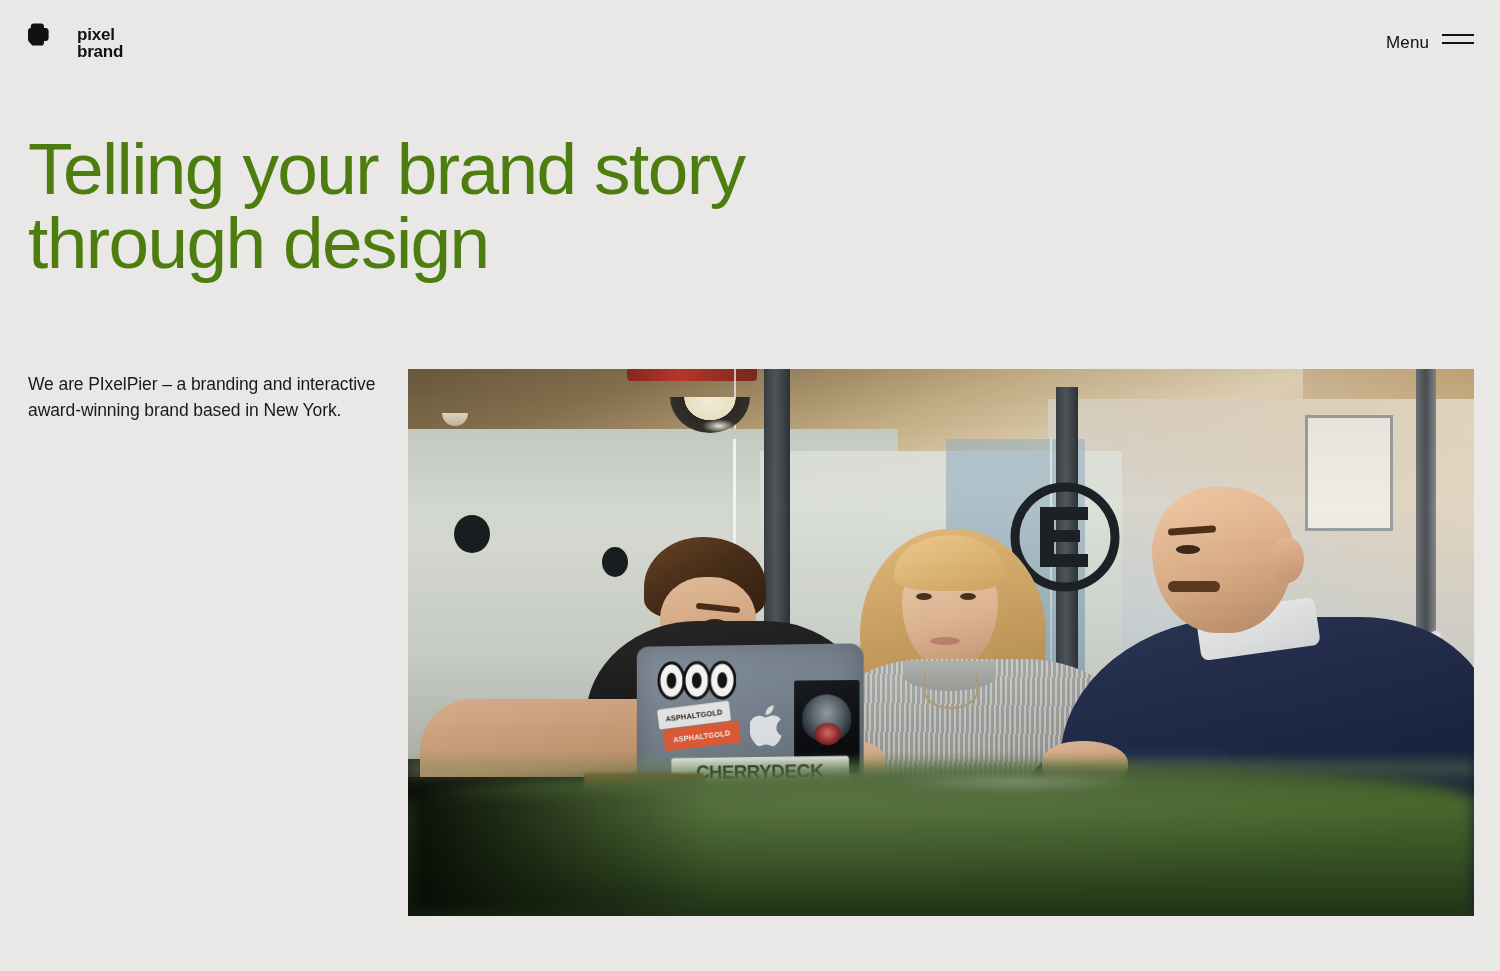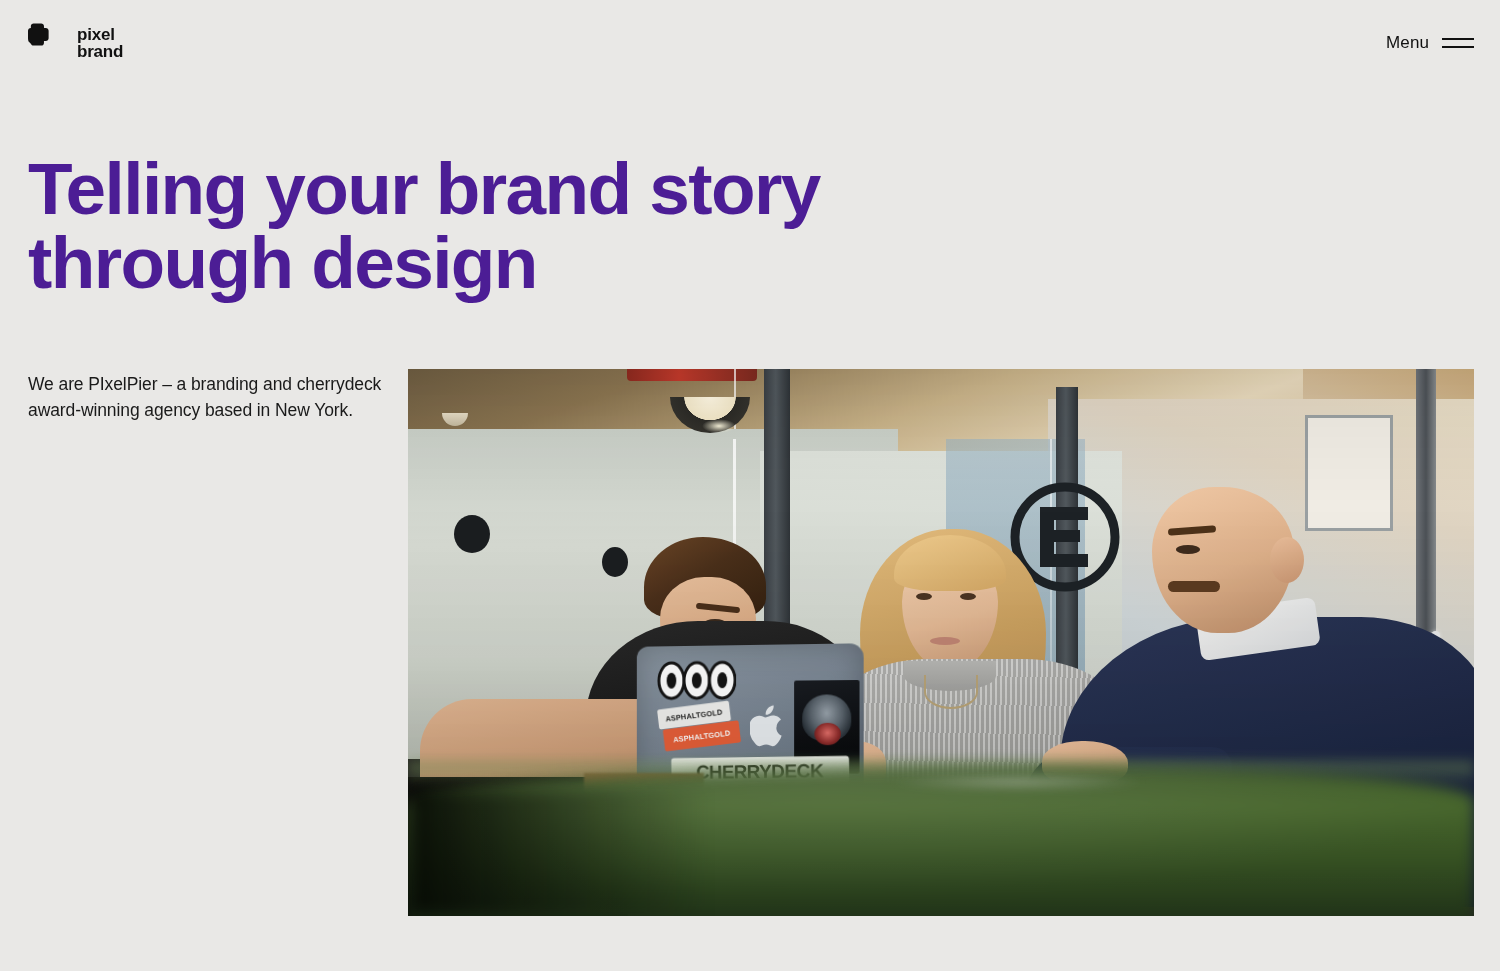--- a/index.html
+++ b/index.html
@@ -55,21 +55,21 @@
     display: flex;
     flex-direction: column;
     line-height: 1.02;
     font-weight: bold;
     font-size: 17px;
     letter-spacing: -0.2px;
   }
 
   .menu-toggle {
     display: flex;
-    align-items: center;
+    align-items: flex-start;
     gap: 13px;
     background: none;
     border: 0;
     cursor: pointer;
     padding: 6px 2px;
     font-family: "Liberation Sans", sans-serif;
     color: #111111;
   }
 
   .menu-label {
@@ -90,29 +90,29 @@
     height: 2px;
     background: #111111;
     display: block;
   }
   .menu-bars span:nth-child(1) { top: 1px; }
   .menu-bars span:nth-child(2) { top: 9px; }
 
   
   .hero-title {
     position: absolute;
-    top: 152px;
+    top: 132px;
     left: 28px;
     width: 900px;
     font-size: 73px;
     line-height: 74px;
-    font-weight: 700;
+    font-weight: 400;
     letter-spacing: -1.6px;
     white-space: pre-line;
-    color: #4c1d95;
+    color: #4d7c0f;
   }
 
   .hero-intro {
     position: absolute;
     top: 371px;
     left: 28px;
     width: 360px;
     font-size: 17.5px;
     line-height: 26px;
     letter-spacing: -0.1px;
@@ -665,21 +665,21 @@
       <span class="menu-label">Menu</span>
       <span class="menu-bars">
         <span></span>
           <span></span>
       </span>
     </button>
   </header>
 
   <h1 class="hero-title">Telling your brand story
 through design</h1>
-  <p class="hero-intro">We are PIxelPier – a branding and cherrydeck award-winning agency based in New York.</p>
+  <p class="hero-intro">We are PIxelPier – a branding and interactive award-winning brand based in New York.</p>
 
   <figure class="hero-figure">
     <div class="photo">
 
       <div class="ceiling"></div>
       <div class="wall-far-right"></div>
       <div class="wall-right"></div>
       <div class="wall-left"></div>
       <div class="wall-mid"></div>
       <div class="glass-blue"></div>

